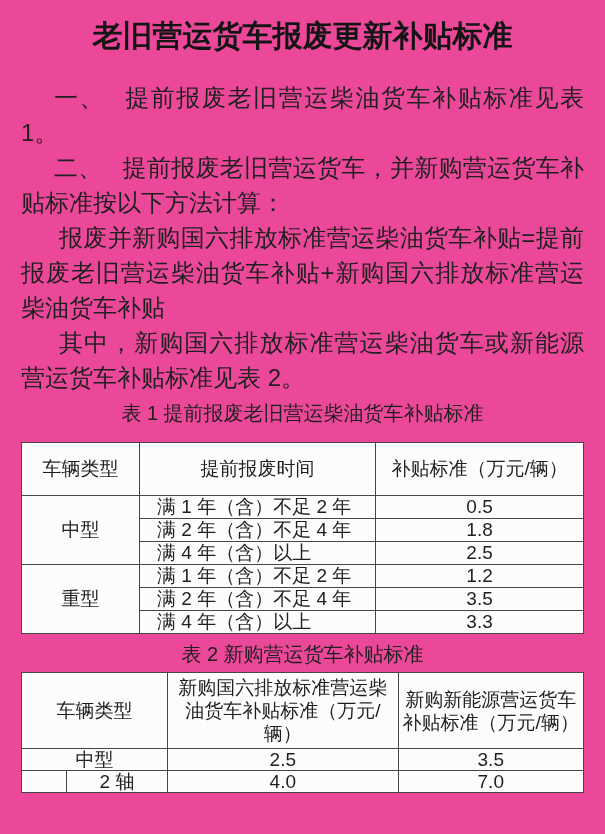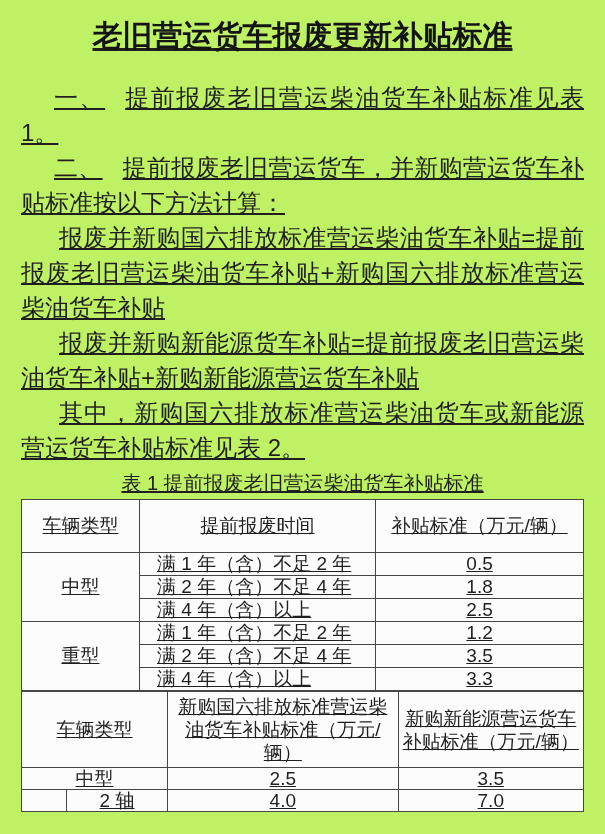--- a/index.html
+++ b/index.html
@@ -8,22 +8,21 @@
     background: #fcfcfc;
     font-family: "Liberation Sans", "DejaVu Sans", sans-serif;
     color: #1f1f1f;
   }
   .page {
     width: 605px;
     height: 834px;
     box-sizing: border-box;
     padding: 14px 21px 0 21px;
     overflow: hidden;
-    background: #bef264;
-    text-decoration: underline;
+    background: #ec4899;
   }
   .doc-title {
     margin: 0 0 22px 0;
     font-size: 30px;
     line-height: 44px;
     font-weight: bold;
     text-align: center;
     color: #141414;
   }
   .para {
@@ -35,21 +34,21 @@
   }
   .para.with-marker { text-indent: 33px; }
   .para.plain { text-indent: 38px; }
   .marker { margin-right: 20px; }
   .tbl-caption {
     font-size: 20px;
     line-height: 24px;
     text-align: center;
     color: #1f1f1f;
   }
-  .cap1 { margin: 6px 0 4px 0; }
+  .cap1 { margin: 6px 0 17px 0; }
   .cap2 { margin: 8px 0 6px 0; }
   table {
     border-collapse: collapse;
     table-layout: fixed;
     width: 563px;
     margin: 0 auto;
     background: #fcfcfc;
   }
   th, td {
     border: 1.5px solid #464646;
@@ -73,21 +72,20 @@
 <div class="page">
 
   <h1 class="doc-title">老旧营运货车报废更新补贴标准</h1>
 
   <p class="para with-marker"><span class="marker">一、</span><span>提前报废老旧营运柴油货车补贴标准见表 1。</span></p>
 
   <p class="para with-marker"><span class="marker">二、</span><span>提前报废老旧营运货车，并新购营运货车补贴标准按以下方法计算：</span></p>
 
   <p class="para plain"><span>报废并新购国六排放标准营运柴油货车补贴=提前报废老旧营运柴油货车补贴+新购国六排放标准营运柴油货车补贴</span></p>
 
-  <p class="para plain"><span>报废并新购新能源货车补贴=提前报废老旧营运柴油货车补贴+新购新能源营运货车补贴</span></p>
 
   <p class="para plain"><span>其中，新购国六排放标准营运柴油货车或新能源营运货车补贴标准见表 2。</span></p>
 
 
   <div class="tbl-caption cap1">表 1 提前报废老旧营运柴油货车补贴标准</div>
 
   <table class="t1">
     <colgroup>
       <col style="width:21%">
       <col style="width:42%">
@@ -123,20 +121,21 @@
         <td class="period">满 2 年（含）不足 4 年</td>
         <td>3.5</td>
       </tr>
       <tr>
         <td class="period">满 4 年（含）以上</td>
         <td>3.3</td>
       </tr>
     </tbody>
   </table>
 
+  <div class="tbl-caption cap2">表 2 新购营运货车补贴标准</div>
 
   <table class="t2">
     <colgroup>
       <col style="width:8%">
       <col style="width:18%">
       <col style="width:41%">
       <col style="width:33%">
     </colgroup>
     <thead>
       <tr>

